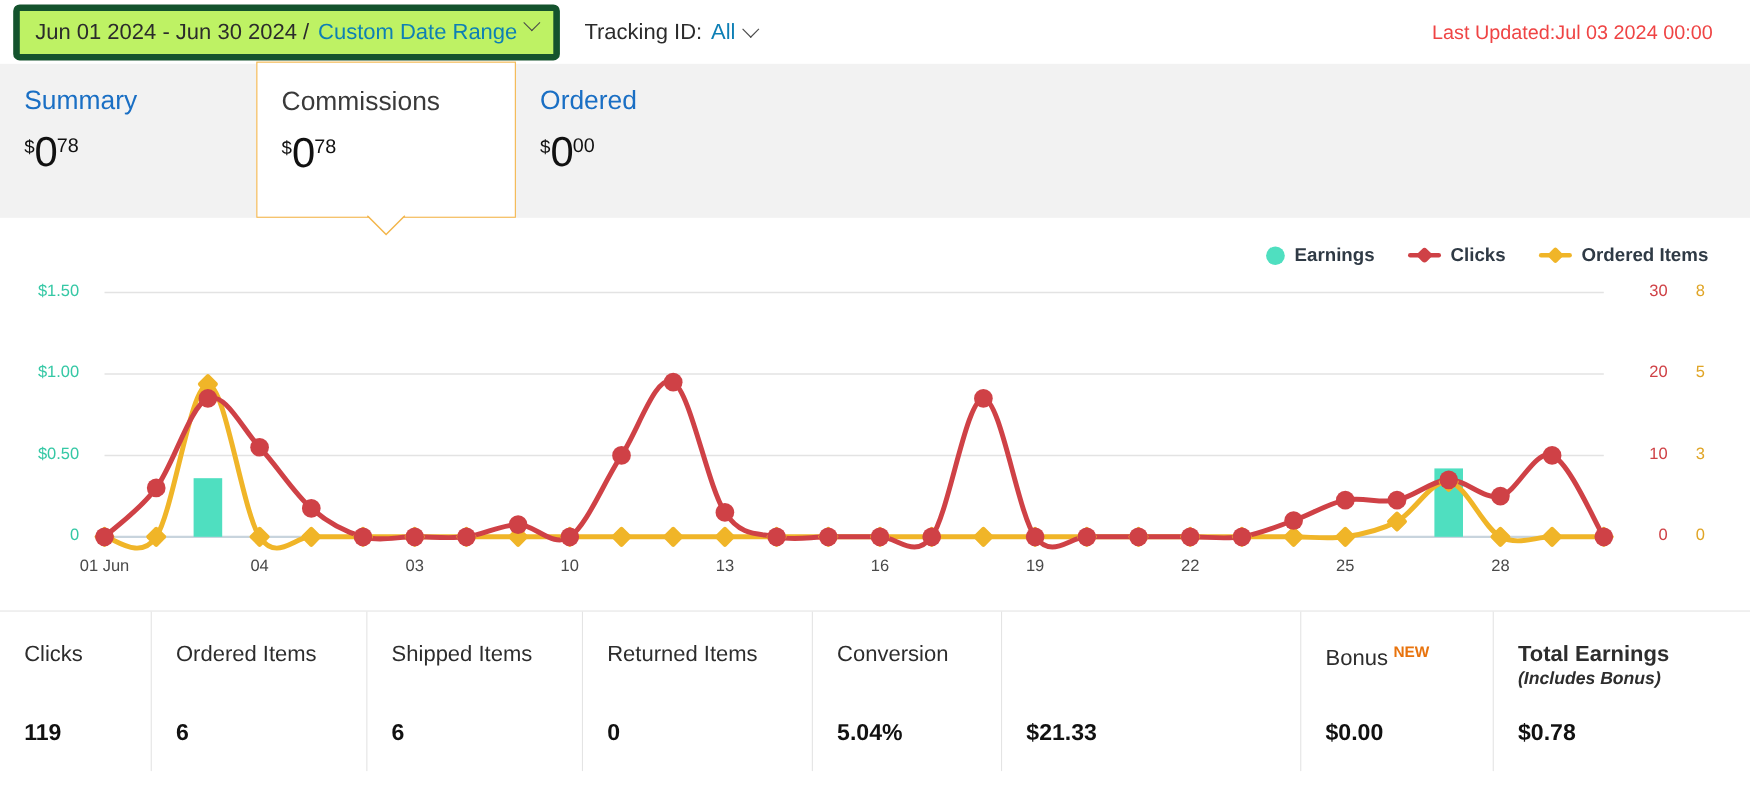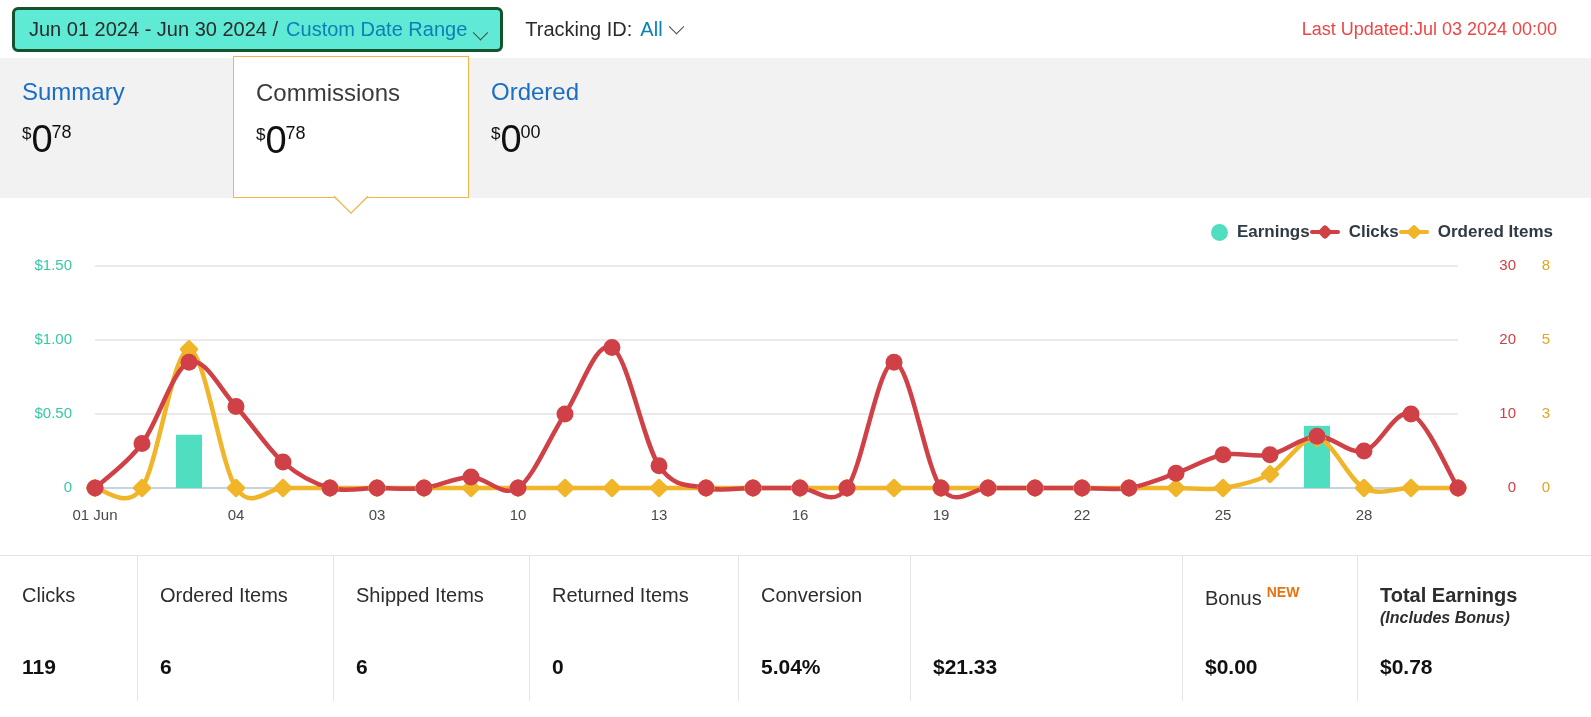--- a/index.html
+++ b/index.html
@@ -14,23 +14,23 @@
 
   
   .topbar {
     position: relative;
     height: 58px;
     display: flex;
     align-items: center;
     padding: 0 12px;
   }
   .date-pill {
-    display: flex; align-items: flex-end; gap: 8px;
-    background: #5eead4;
-    border: 3px solid #14532d;
+    display: flex; align-items: flex-start; gap: 8px;
+    background: #bef264;
+    border: 6px solid #14532d;
     border-radius: 6px;
     padding: 8px 14px;
     font-size: 20px;
     color: #2b2b2b;
     white-space: nowrap;
   }
   .date-pill .accent { color: #0d7fb5; }
   .caret {
     display:inline-block; width: 11px; height: 11px;
     border-right: 1.6px solid #4a4a4a;
@@ -92,21 +92,21 @@
     left: 50%; bottom: -18px;
     width: 34px; height: 19px;
     transform: translateX(-50%);
   }
   .pop-tail { overflow: visible; }
 
   
   .chart-area { position: relative; height: 345px; }
   .legend {
     position: absolute; right: 38px; top: 12px;
-    display: flex; align-items: flex-start; 
+    display: flex; align-items: flex-start; gap: 30px;
     font-size: 17px; font-weight: bold; color: #2f3a45;
   }
   .legend-item { display: flex; align-items: center; gap: 9px; }
   .lg-dot { width: 17px; height: 17px; border-radius: 50%; background: #4fdfc0; }
   .lg-line { position: relative; width: 30px; height: 4px; border-radius: 2px; }
   .lg-line::after {
     content:''; position:absolute; left: 50%; top: 50%;
     width: 11px; height: 11px;
     transform: translate(-50%,-50%) rotate(45deg);
   }

